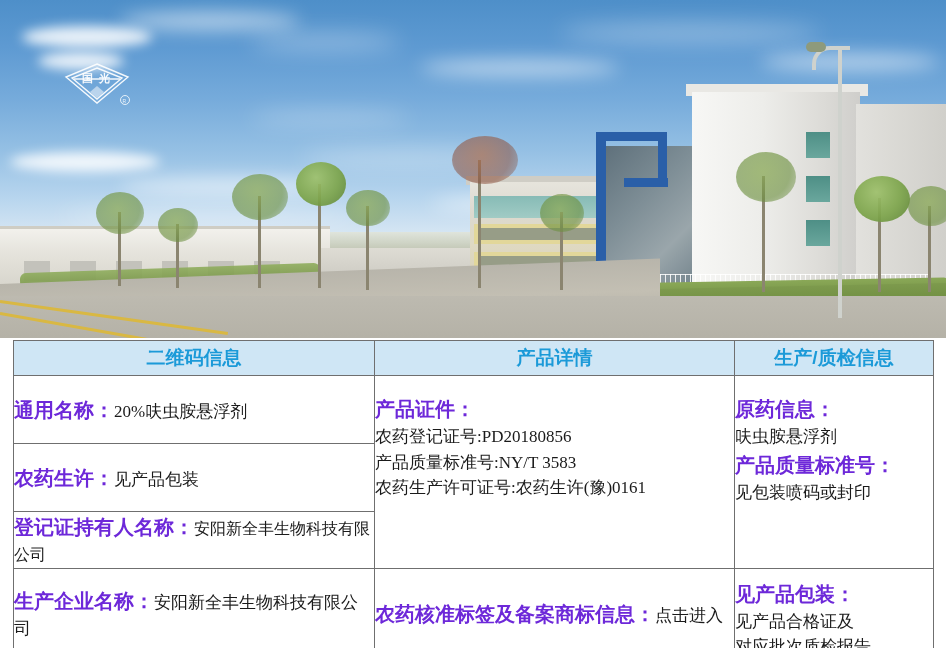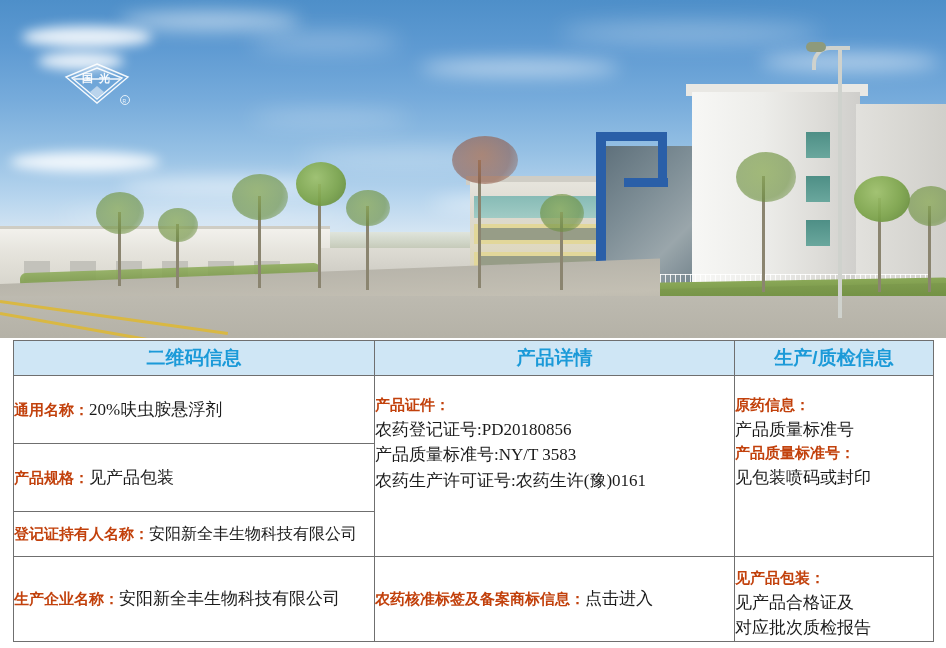--- a/index.html
+++ b/index.html
@@ -271,24 +271,24 @@
     font-family: "Liberation Sans", sans-serif;
   }
   .cell {
     padding: 6px 14px;
     font-family: "Liberation Serif", serif;
     font-size: 17px;
     color: #1a1a1a;
     line-height: 1.5;
   }
   .lbl {
-    color: #c2410c;
+    color: #6d28d9;
     font-weight: bold;
     font-family: "Liberation Sans", sans-serif;
-    font-size: 15px;
+    font-size: 20px;
   }
   .val {
     font-family: "Liberation Serif", serif;
     color: #1a1a1a;
     font-size: 17px;
   }
   .val.small { font-size: 16px; }
   .line { white-space: nowrap; }
   .link-val {
     font-family: "Liberation Serif", serif;
@@ -440,29 +440,29 @@
           <span class="lbl">通用名称：</span><span class="val">20%呋虫胺悬浮剂</span>
         </td>
         <td class="cell" rowspan="3" style="vertical-align:top; padding-top:18px;margin-left:11px;">
           <div class="lbl">产品证件：</div>
           <div class="val line">农药登记证号:PD20180856</div>
           <div class="val line">产品质量标准号:NY/T 3583</div>
           <div class="val line">农药生产许可证号:农药生许(豫)0161</div>
         </td>
         <td class="cell" rowspan="3" style="vertical-align:top; padding-top:18px;">
           <div class="lbl">原药信息：</div>
-          <div class="val">产品质量标准号</div>
+          <div class="val">呋虫胺悬浮剂</div>
           <div class="lbl">产品质量标准号：</div>
           <div class="val">见包装喷码或封印</div>
         </td>
       </tr>
 
       <tr>
         <td class="cell" style="height:67px;">
-          <span class="lbl">产品规格：</span><span class="val">见产品包装</span>
+          <span class="lbl">农药生许：</span><span class="val">见产品包装</span>
         </td>
       </tr>
 
       <tr>
         <td class="cell" style="height:44px;">
           <span class="lbl">登记证持有人名称：</span><span class="val small">安阳新全丰生物科技有限公司</span>
         </td>
       </tr>
 
       <tr>

